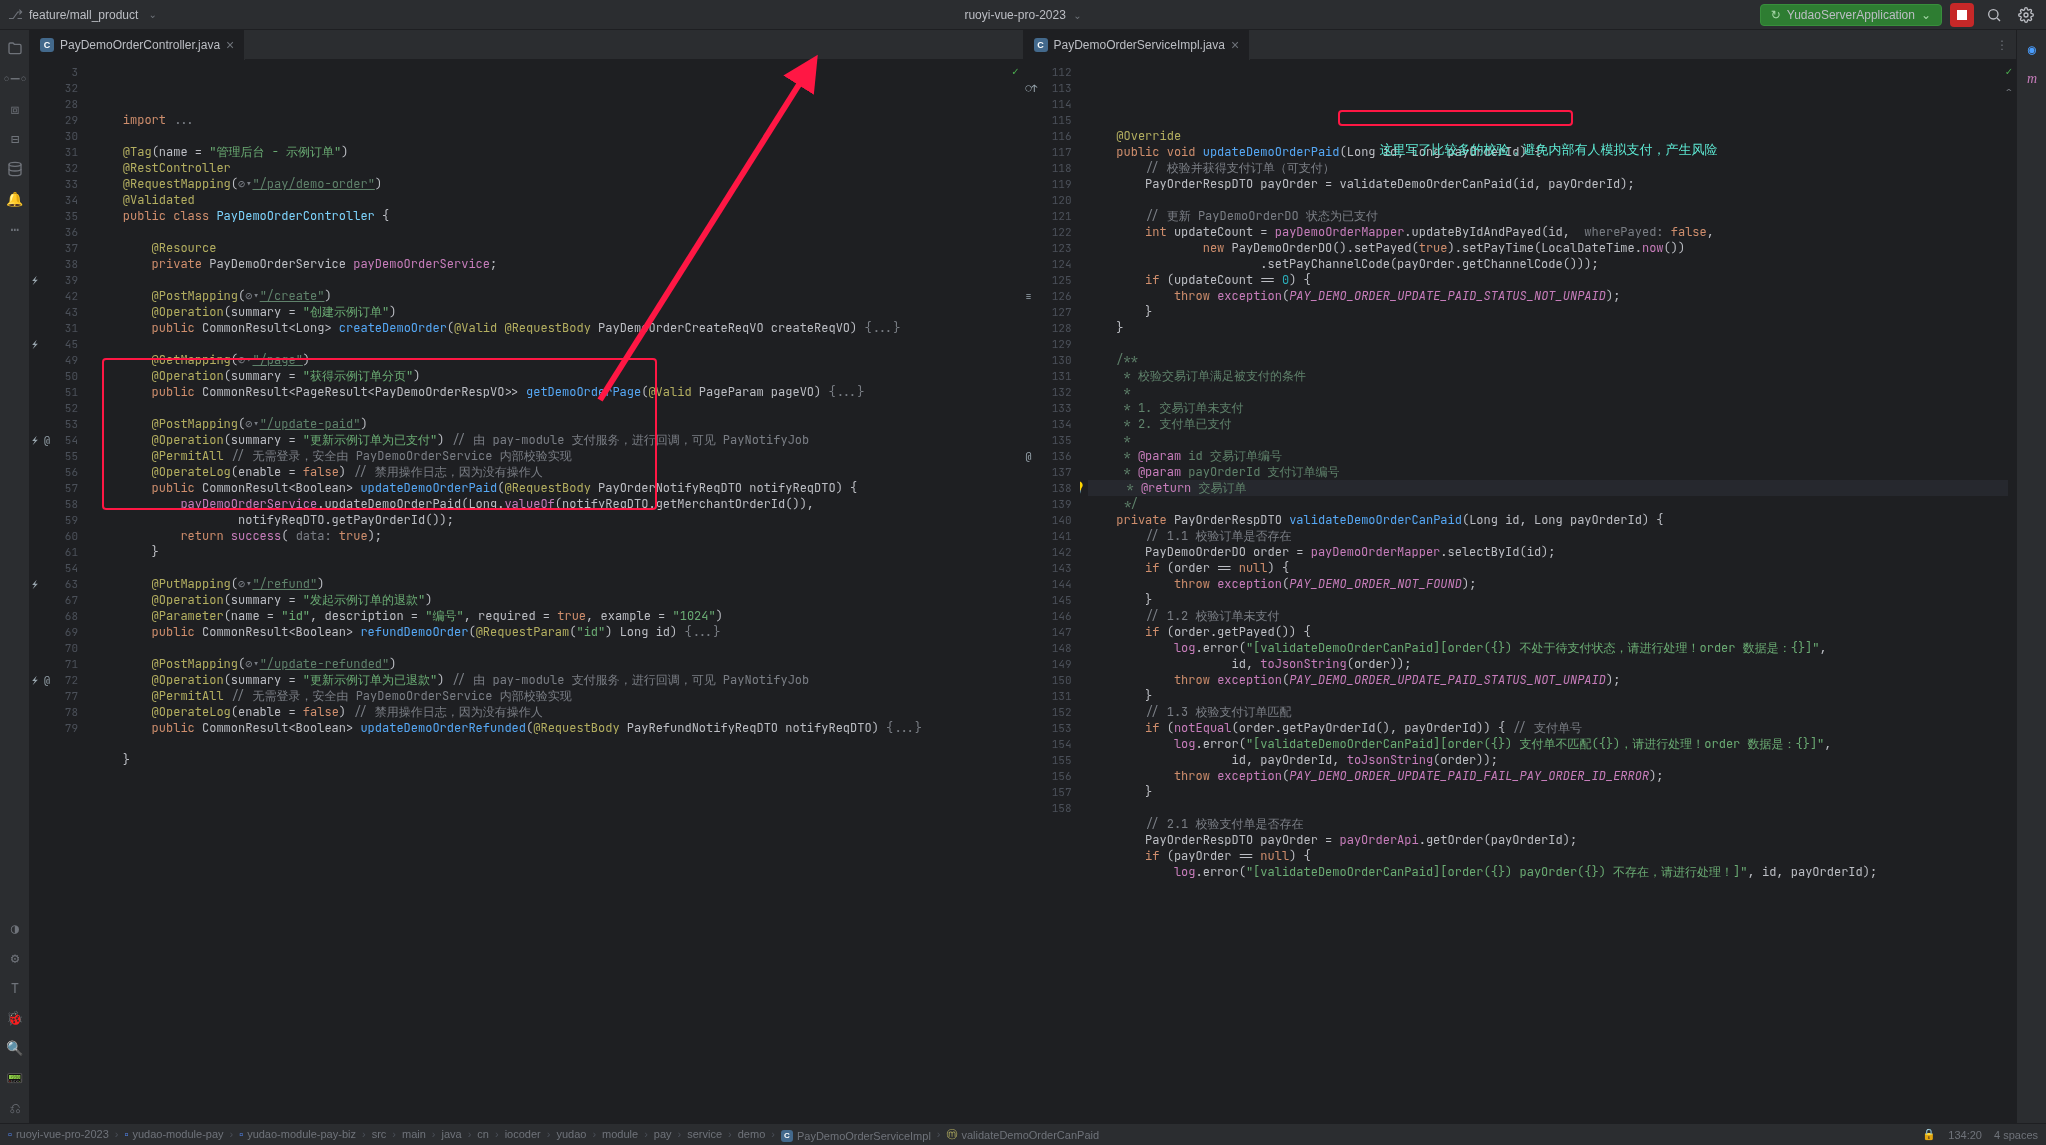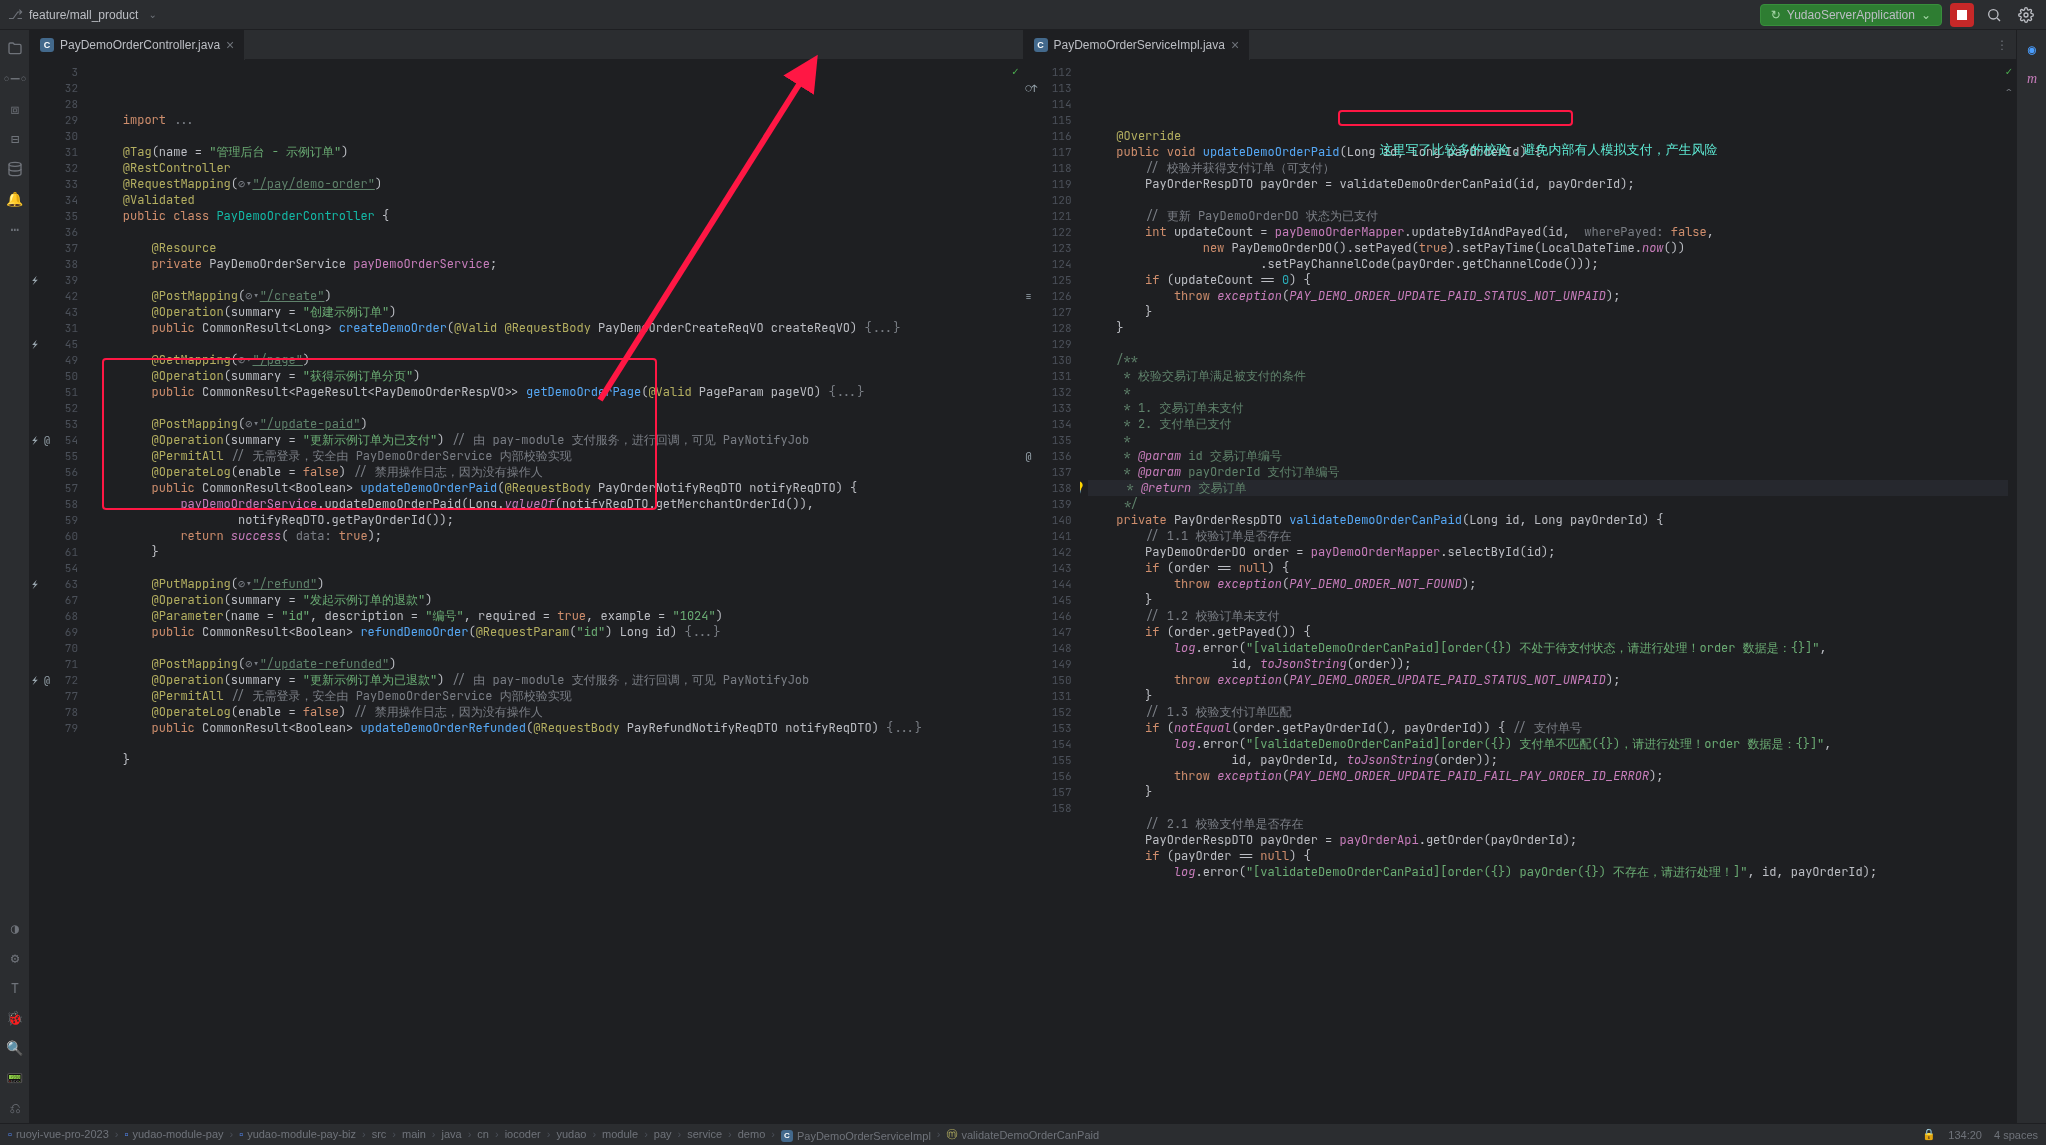--- a/index.html
+++ b/index.html
@@ -52,22 +52,22 @@
 .code-line { height: 16px; }
 
 
 .kw { color: #cf8e6d; }
 .str { color: #6aab73; }
 .ann { color: #b3ae60; }
 .cmt { color: #7a7e85; font-style: normal; }
 .doc { color: #5f826b; }
 .num { color: #2aacb8; }
 .fn { color: #56a8f5; }
-.type { color: #14b8a6; }
-.purple { color: #c77dbb; font-style: italic; }
+.type { color: #7dd3fc; }
+.purple { color: #c77dbb; }
 .const { color: #c77dbb; font-style: italic; }
 .link { color: #5f826b; text-decoration: underline; }
 .fld { color: #c77dbb; }
 
 
 .red-box { position: absolute; border: 2px solid #ff1744; border-radius: 4px; pointer-events: none; }
 .arrow-overlay { position: absolute; pointer-events: none; z-index: 10; }
 .red-text { position: absolute; color: #5eead4; font-family: -apple-system, sans-serif; font-size: 13px; font-weight: 500; }
 
 
@@ -87,20 +87,24 @@
 </style>
 </head>
 <body>
 
 <div class="window">
 
   <div class="topbar">
     <div class="topbar-left">
       <span class="branch-icon">⎇</span>
       <span class="branch-name">feature/mall_product</span>
+      <span class="dropdown-chevron">⌄</span>
+    </div>
+    <div class="topbar-center">
+      <span class="project-name">ruoyi-vue-pro-2023</span>
       <span class="dropdown-chevron">⌄</span>
     </div>
     <div class="topbar-right">
       <div class="run-config">
         <span class="refresh-icon">↻</span>
         <span>YudaoServerApplication</span>
         <span style="color:#a5d6a7;">⌄</span>
       </div>
       <div class="stop-btn">
         <svg width="10" height="10" viewBox="0 0 10 10">

